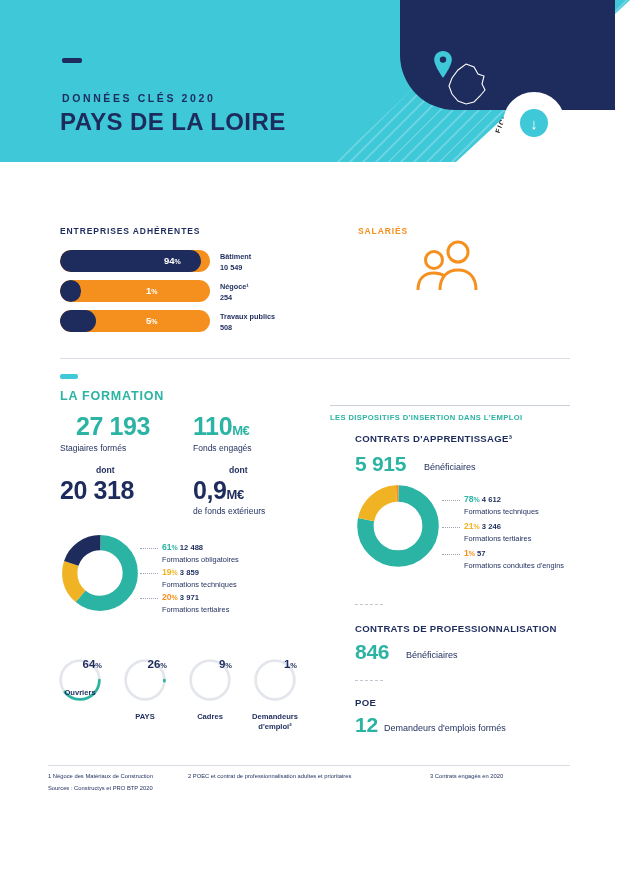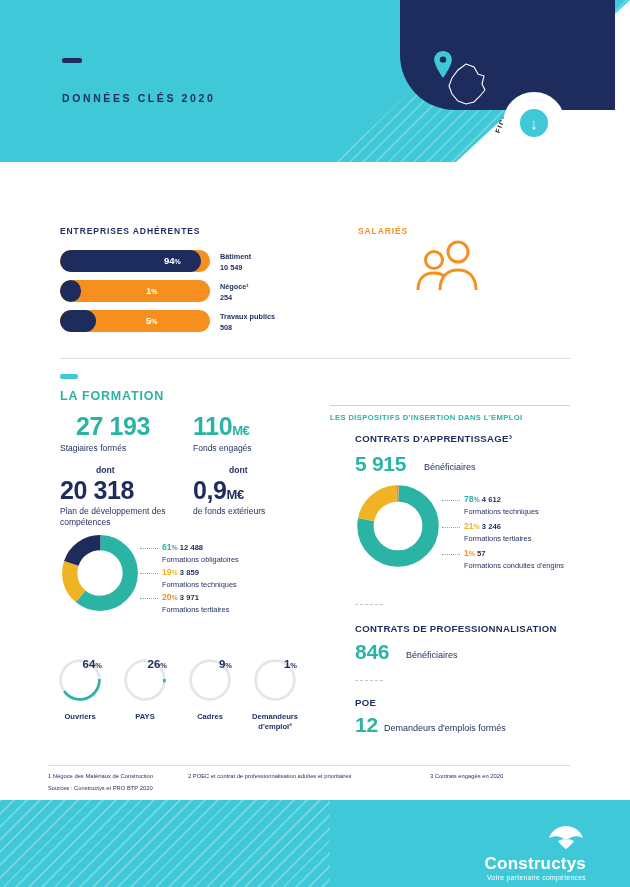--- a/index.html
+++ b/index.html
@@ -164,20 +164,21 @@
         </defs>
       <text><textPath href="#arcpath" startOffset="4%">FICHE RÉGION</textPath></text>
     </svg>
 
     <div class="badge">
       <div class="arrow">↓</div>
     </div>
 
     <div class="dash"></div>
     <div class="kicker">DONNÉES CLÉS 2020</div>
+    <div class="title-main">PAYS DE LA LOIRE</div>
   </div>
 
   <div class="s1-lbl">ENTREPRISES ADHÉRENTES</div>
 
   <div class="s1b-lbl">SALARIÉS</div>
 
   <svg class="people" width="78" height="58" viewBox="0 0 78 58">
     <circle cx="46" cy="14" r="10" fill="none" stroke="#f5901f" stroke-width="3"></circle>
     <path d="M28 52 C28 38 36 32 46 32 C56 32 64 38 64 52" fill="none" stroke="#f5901f" stroke-width="3"></path>
     <circle cx="22" cy="22" r="8.5" fill="none" stroke="#f5901f" stroke-width="3"></circle>
@@ -225,21 +226,20 @@
   <div class="f-num teal" style="left:76px; top:412px;">27 193</div>
   <div class="f-sub" style="left:60px; top:443px;">Stagiaires formés</div>
 
   <div class="f-num teal" style="left:193px; top:412px;">
     <span>110</span><span class="me">M€</span>
   </div>
   <div class="f-sub" style="left:193px; top:443px;">Fonds engagés</div>
 
   <div class="f-dont" style="left:60px; top:465px;">dont</div>
   <div class="f-num navy" style="left:60px; top:476px;">20 318</div>
-  <div class="f-sub" style="left:60px; top:506px; width:120px; line-height:1.35;">Plan de développement des compétences</div>
 
   <div class="f-dont" style="left:193px; top:465px;">dont</div>
   <div class="f-num navy" style="left:193px; top:476px;">
     <span>0,9</span><span class="me">M€</span>
   </div>
   <div class="f-sub" style="left:193px; top:506px;">de fonds extérieurs</div>
 
   <svg style="position:absolute; left:60px; top:533px;" width="80" height="80" viewBox="0 0 42 42">
     <circle cx="21" cy="21" r="15.9" fill="none" stroke="#2bb3a3" stroke-width="8" stroke-dasharray="61 39" stroke-dashoffset="25"></circle>
     <circle cx="21" cy="21" r="15.9" fill="none" stroke="#f0b323" stroke-width="8" stroke-dasharray="19 81" stroke-dashoffset="-36"></circle>
@@ -313,21 +313,21 @@
   <div class="r-num" style="left:355px; top:713px;">12</div>
   <div class="r-ben" style="left:384px; top:723px;">Demandeurs d'emplois formés</div>
 
   <svg class="gauge" style="left:58px; top:658px;" viewBox="0 0 42 42">
     <circle cx="21" cy="21" r="18.5" fill="none" stroke="#e3e7ec" stroke-width="2.6"></circle>
     <circle cx="21" cy="21" r="18.5" fill="none" stroke="#2bb3a3" stroke-width="2.6" stroke-dasharray="74.4 116.2" stroke-dashoffset="29" stroke-linecap="round"></circle>
   </svg>
   <div class="gauge-val" style="left:58px; top:658px;">
     <span>64</span><span class="u">%</span>
   </div>
-  <div class="gauge-lbl" style="left:40px; top:712px;">Ouvriers</div>
+  <div class="gauge-lbl" style="left:40px; top:688px;">Ouvriers</div>
 
   <svg class="gauge" style="left:123px; top:658px;" viewBox="0 0 42 42">
     <circle cx="21" cy="21" r="18.5" fill="none" stroke="#e3e7ec" stroke-width="2.6"></circle>
     <circle cx="21" cy="21" r="18.5" fill="none" stroke="#2bb3a3" stroke-width="2.6" stroke-dasharray="30.2 160.4" stroke-dashoffset="29" stroke-linecap="round"></circle>
   </svg>
   <div class="gauge-val" style="left:123px; top:658px;">
     <span>26</span><span class="u">%</span>
   </div>
   <div class="gauge-lbl" style="left:105px; top:712px;">PAYS</div>
 
@@ -348,25 +348,13 @@
     <span>1</span><span class="u">%</span>
   </div>
   <div class="gauge-lbl" style="left:235px; top:712px;">Demandeurs d'emploi²</div>
 
   <div class="divider" style="left:48px; top:765px; width:522px;"></div>
   <div class="fn" style="left:48px; top:773px;">1 Négoce des Matériaux de Construction</div>
   <div class="fn" style="left:188px; top:773px;">2 POEC et contrat de professionnalisation adultes et prioritaires</div>
   <div class="fn" style="left:430px; top:773px;">3 Contrats engagés en 2020</div>
   <div class="fn" style="left:48px; top:785px;">Sources : Constructys et PRO BTP 2020</div>
 
-  <div class="footer">
-    <div class="stripes"></div>
-    <div class="wedge"></div>
-    <div class="logo">
-      <svg class="mark" width="40" height="26" viewBox="0 0 40 26">
-        <path d="M20 2 C12 2 5 7 3 14 C9 11 14 12 20 16 C26 12 31 11 37 14 C35 7 28 2 20 2 Z" fill="#ffffff"></path>
-        <path d="M12 17 C15 21 17 23 20 25 C23 23 25 21 28 17 C24 15 22 15 20 16 C18 15 16 15 12 17 Z" fill="#ffffff"></path>
-      </svg>
-      <div class="name">Constructys</div>
-      <div class="tag">Votre partenaire compétences</div>
-    </div>
-  </div>
 </div>
 
 </body></html>

